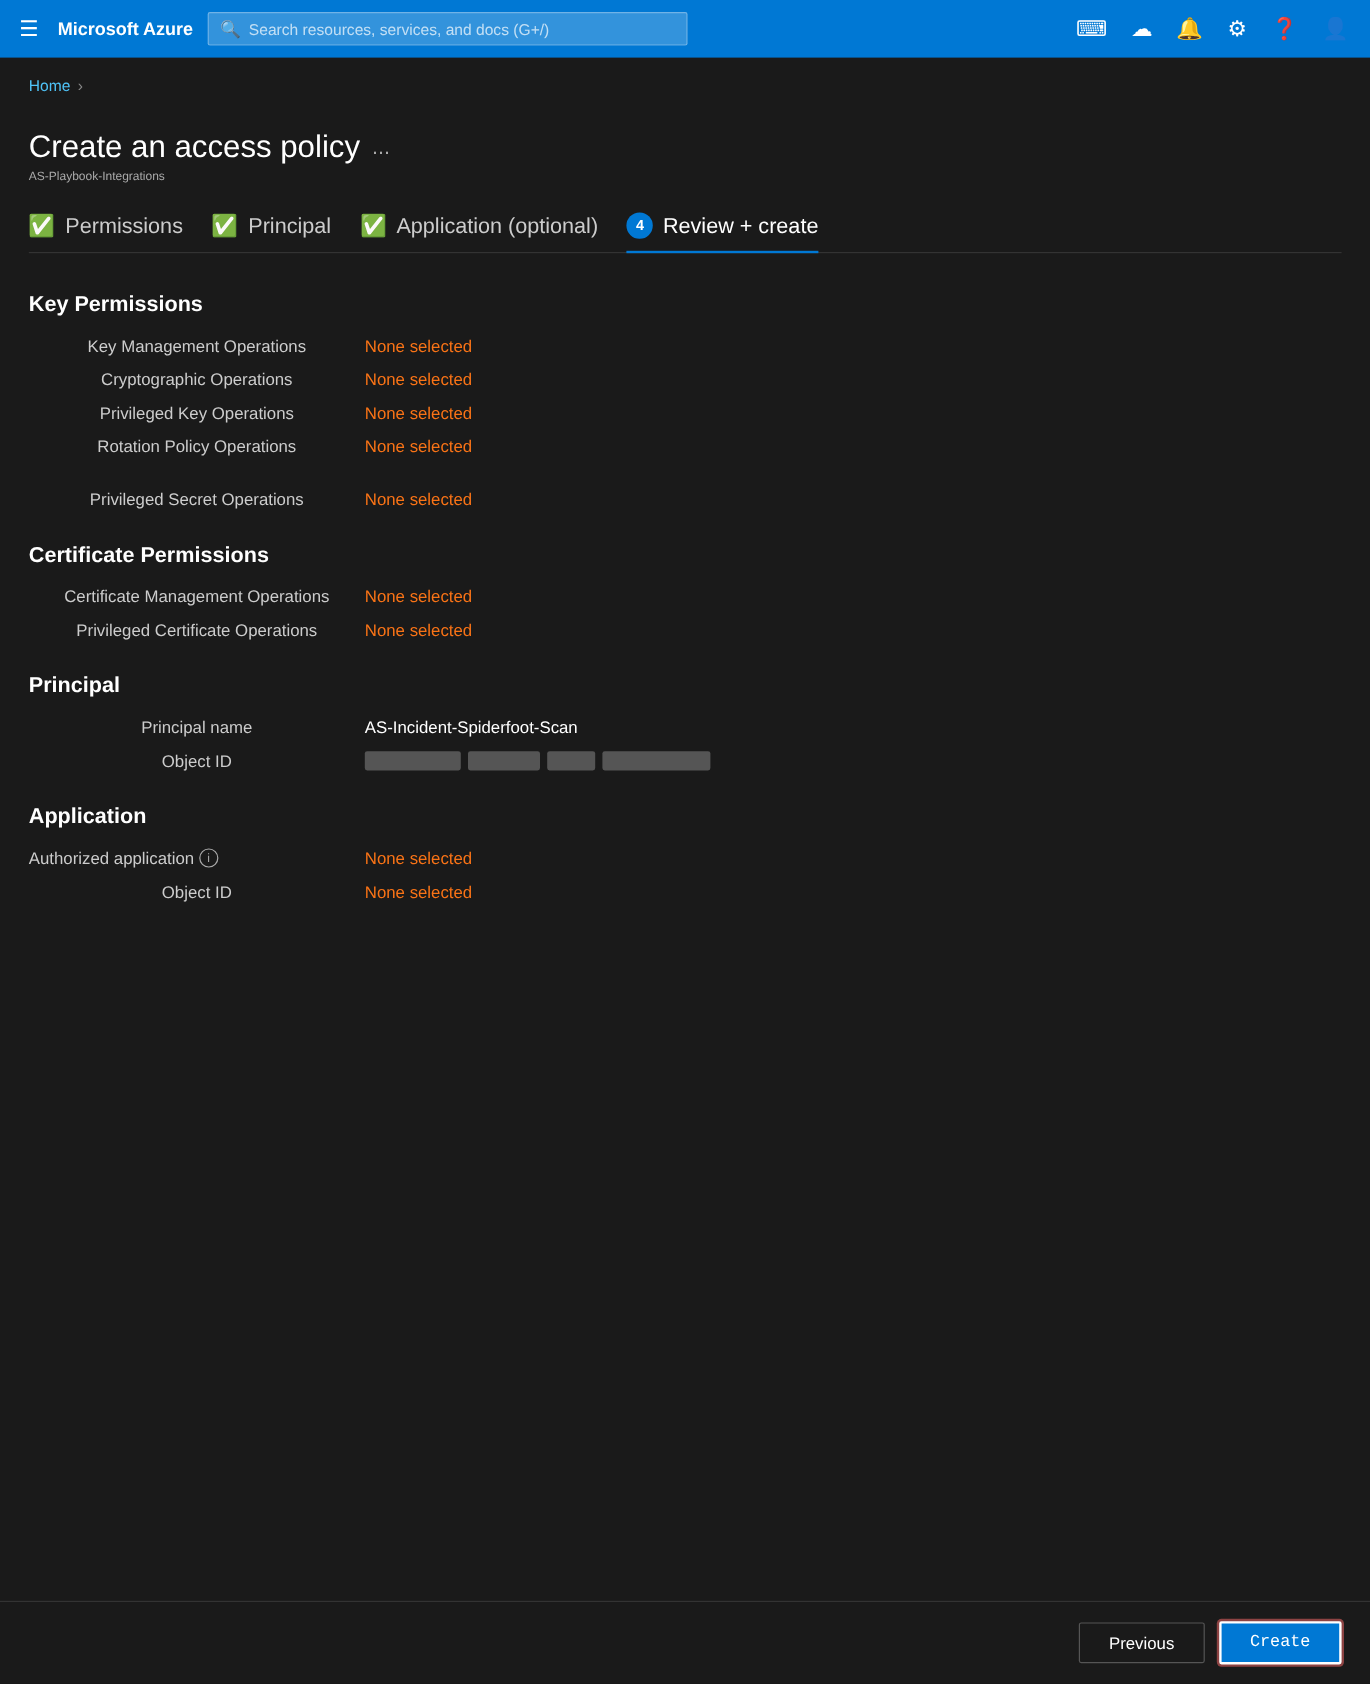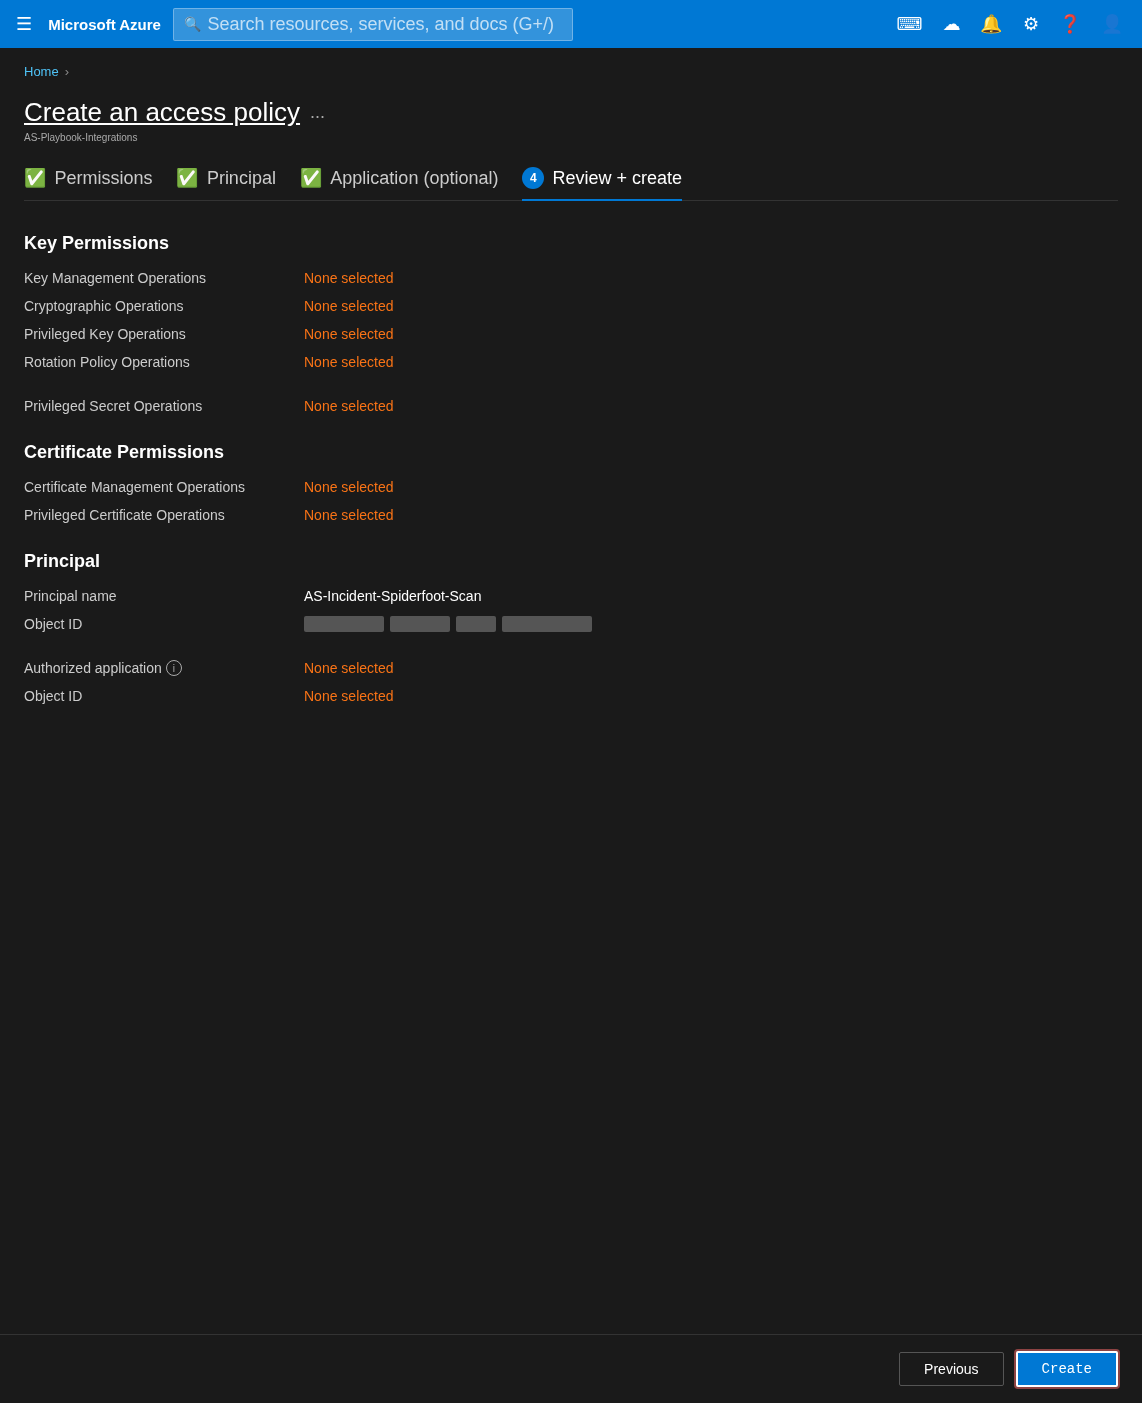--- a/index.html
+++ b/index.html
@@ -44,21 +44,21 @@
       display: flex;
       align-items: center;
       gap: 6px;
       flex: 1;
       max-width: 400px;
     }
     .topbar-search input {
       background: transparent;
       border: none;
       color: rgba(255,255,255,0.8);
-      font-size: 18px;
+      font-size: 13px;
       outline: none;
       width: 100%;
     }
     .topbar-search input::placeholder {
       color: rgba(255,255,255,0.7);
     }
     .topbar-icons {
       display: flex;
       align-items: center;
       gap: 8px;
@@ -77,21 +77,21 @@
       flex: 1;
       padding: 16px 24px;
       overflow-y: auto;
     }
 
     
     .breadcrumb {
       display: flex;
       align-items: center;
       gap: 6px;
-      margin-bottom: 18px;
+      margin-bottom: 28px;
     }
     .breadcrumb-home {
       color: #4fc3f7;
       font-size: 13px;
       cursor: pointer;
     }
     .breadcrumb-sep {
       color: #888;
       font-size: 13px;
     }
@@ -100,21 +100,20 @@
     .page-title-area {
       display: flex;
       align-items: center;
       gap: 10px;
       margin-bottom: 4px;
     }
     .page-title {
       font-size: 26px;
       font-weight: 300;
       color: #ffffff;
-      text-decoration: underline;
     }
     .page-title-ellipsis {
       color: #aaa;
       font-size: 18px;
       cursor: pointer;
     }
     .page-subtitle {
       color: #aaa;
       font-size: 10px;
       margin-bottom: 24px;
@@ -172,20 +171,21 @@
       font-weight: 700;
       font-size: 18px;
       color: #ffffff;
       margin-bottom: 16px;
     }
     .field-row {
       display: flex;
       align-items: flex-start;
       margin-bottom: 12px;
       gap: 0;
+      text-align: center;
     }
     .field-label {
       color: #cccccc;
       font-size: 14px;
       width: 280px;
       flex-shrink: 0;
     }
     .field-value {
       color: #ffffff;
       font-size: 14px;
@@ -360,20 +360,21 @@
       <div class="redacted-bar">
         <div class="redacted-block" style="width:80px;"></div>
         <div class="redacted-block" style="width:60px;"></div>
         <div class="redacted-block" style="width:40px;"></div>
         <div class="redacted-block" style="width:90px;"></div>
       </div>
     </div>
   </div>
 
   <div class="section">
+    <div class="section-title">Application</div>
 
     <div class="field-row">
       <span class="field-label">
         <span class="field-label-with-icon">
           Authorized application
           <span class="info-icon">i</span>
         </span>
       </span>
       <span class="field-value muted">None selected</span>
     </div>

